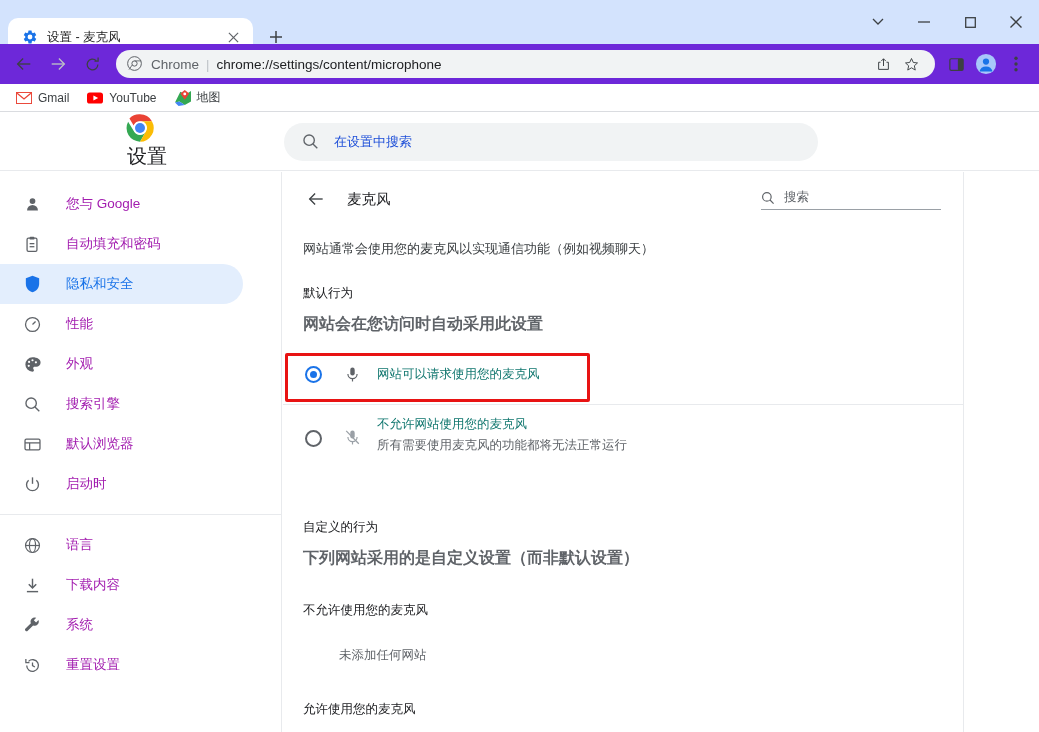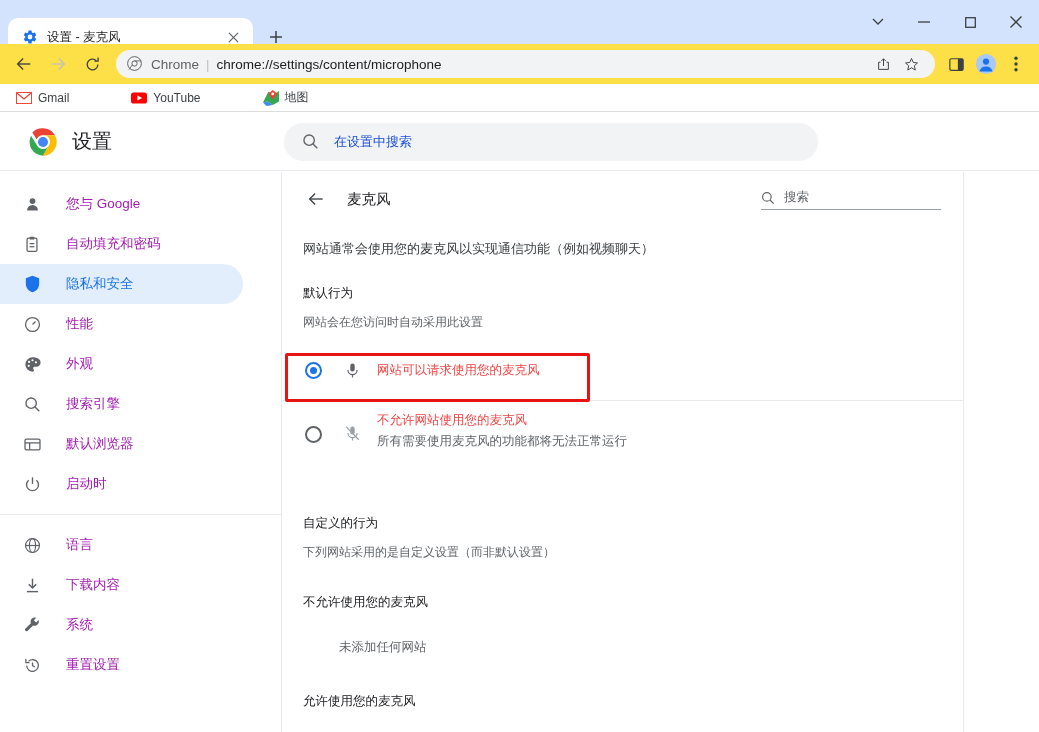--- a/index.html
+++ b/index.html
@@ -47,21 +47,21 @@
   }
   .wc-btn {
     width: 46px; height: 44px;
     display: flex; align-items: center; justify-content: center;
   }
 
   
   .toolbar {
     position: absolute; top: 44px; left: 0;
     width: 1039px; height: 40px;
-    background: #fde047;
+    background: #6d28d9;
     display: flex; align-items: center;
     padding: 0 8px;
   }
   .nav-btn {
     width: 32px; height: 32px; flex: 0 0 32px;
     display: flex; align-items: center; justify-content: center;
     border-radius: 50%; margin-right: 2px;
   }
   .omnibox {
     flex: 1; height: 28px; margin: 0 6px 0 6px;
@@ -84,42 +84,41 @@
   }
 
   
   .bookmarks {
     position: absolute; top: 84px; left: 0;
     width: 1039px; height: 28px;
     background: #ffffff;
     display: flex; align-items: center;
     padding-left: 8px;
     border-bottom: 1px solid #dadce0;
-    gap: 44px;
   }
   .bm {
     display: flex; align-items: center;
     height: 24px; padding: 0 8px;
     border-radius: 4px;
     margin-right: 2px;
   }
   .bm-icon { width: 16px; height: 16px; flex: 0 0 16px; margin-right: 6px; display:flex; align-items:center; justify-content:center;}
   .bm-label { font-size: 12px; color: #3c4043; white-space: nowrap; }
 
   
   .page { position: absolute; top: 113px; left: 0; width: 1039px; height: 619px; background: #ffffff; }
 
   .settings-header {
     position: absolute; top: 0; left: 0;
     width: 1039px; height: 58px;
     background: #ffffff;
     display: flex; align-items: center;
     border-bottom: 1px solid #e8eaed;
   }
-  .brand { display: flex; align-items: center; width: 280px; padding-left: 28px; }
+  .brand { display: flex; align-items: center; width: 280px; padding-left: 14px; flex-direction: column; }
   .brand-logo { width: 30px; height: 30px; margin-right: 14px; }
   .brand-text { font-size: 20px; color: #202124; }
   .settings-search {
     width: 534px; height: 38px;
     background: #f1f3f4; border-radius: 19px;
     display: flex; align-items: center;
     padding-left: 18px;
     margin-left: 4px;
   }
   .ss-icon { width: 18px; height: 18px; margin-right: 14px; flex: 0 0 18px; }
@@ -167,21 +166,21 @@
     margin-left: auto; margin-right: 23px;
     width: 180px; display: flex; align-items: flex-end;
     border-bottom: 1px solid #9aa0a6;
     padding-bottom: 3px;
   }
   .c-search-icon { width: 15px; height: 15px; flex: 0 0 15px; margin-right: 8px; }
   .c-search-ph { font-size: 12.5px; color: #5f6368; }
 
   .c-desc { font-size: 13px; color: #3c4043; padding: 24px 20px 0 20px; }
   .sec-title { font-size: 12.5px; color: #202124; padding: 27px 24px 0 20px; }
-  .sec-sub { font-size: 12px; color: #5f6368; padding: 12px 20px 0 20px; }
+  .sec-sub { font-size: 16px; color: #5f6368; padding: 12px 20px 0 20px; font-weight: bold; }
 
   .radio-list { margin-top: 16px; }
   .radio-row {
     display: flex; align-items: center;
     min-height: 46px;
     padding: 0 20px 0 22px;
     position: relative;
   }
   .radio-row.second { align-items: center; padding-top: 8px; min-height: 52px; border-top: 1px solid #e8eaed; margin-top: 7px; }
   .radio {
@@ -192,21 +191,21 @@
     margin-right: 20px;
   }
   .radio.on { border-color: #1a73e8; }
   .radio.on::after {
     content: ""; position: absolute;
     top: 3px; left: 3px; width: 7px; height: 7px;
     border-radius: 50%; background: #1a73e8;
   }
   .radio-ic { width: 20px; height: 20px; flex: 0 0 20px; margin-right: 15px; display: flex; align-items: center; justify-content: center; }
   .radio-texts { display: flex; flex-direction: column; }
-  .radio-label { font-size: 12.5px; color: #ef4444; }
+  .radio-label { font-size: 12.5px; color: #0f766e; }
   .radio-sub { font-size: 12.5px; color: #5f6368; margin-top: 4px; }
 
   .highlight-box {
     position: absolute;
     left: 285px; top: 353px;
     width: 305px; height: 49px;
     border: 3px solid #e81313;
     border-radius: 2px;
     pointer-events: none;
     z-index: 20;

